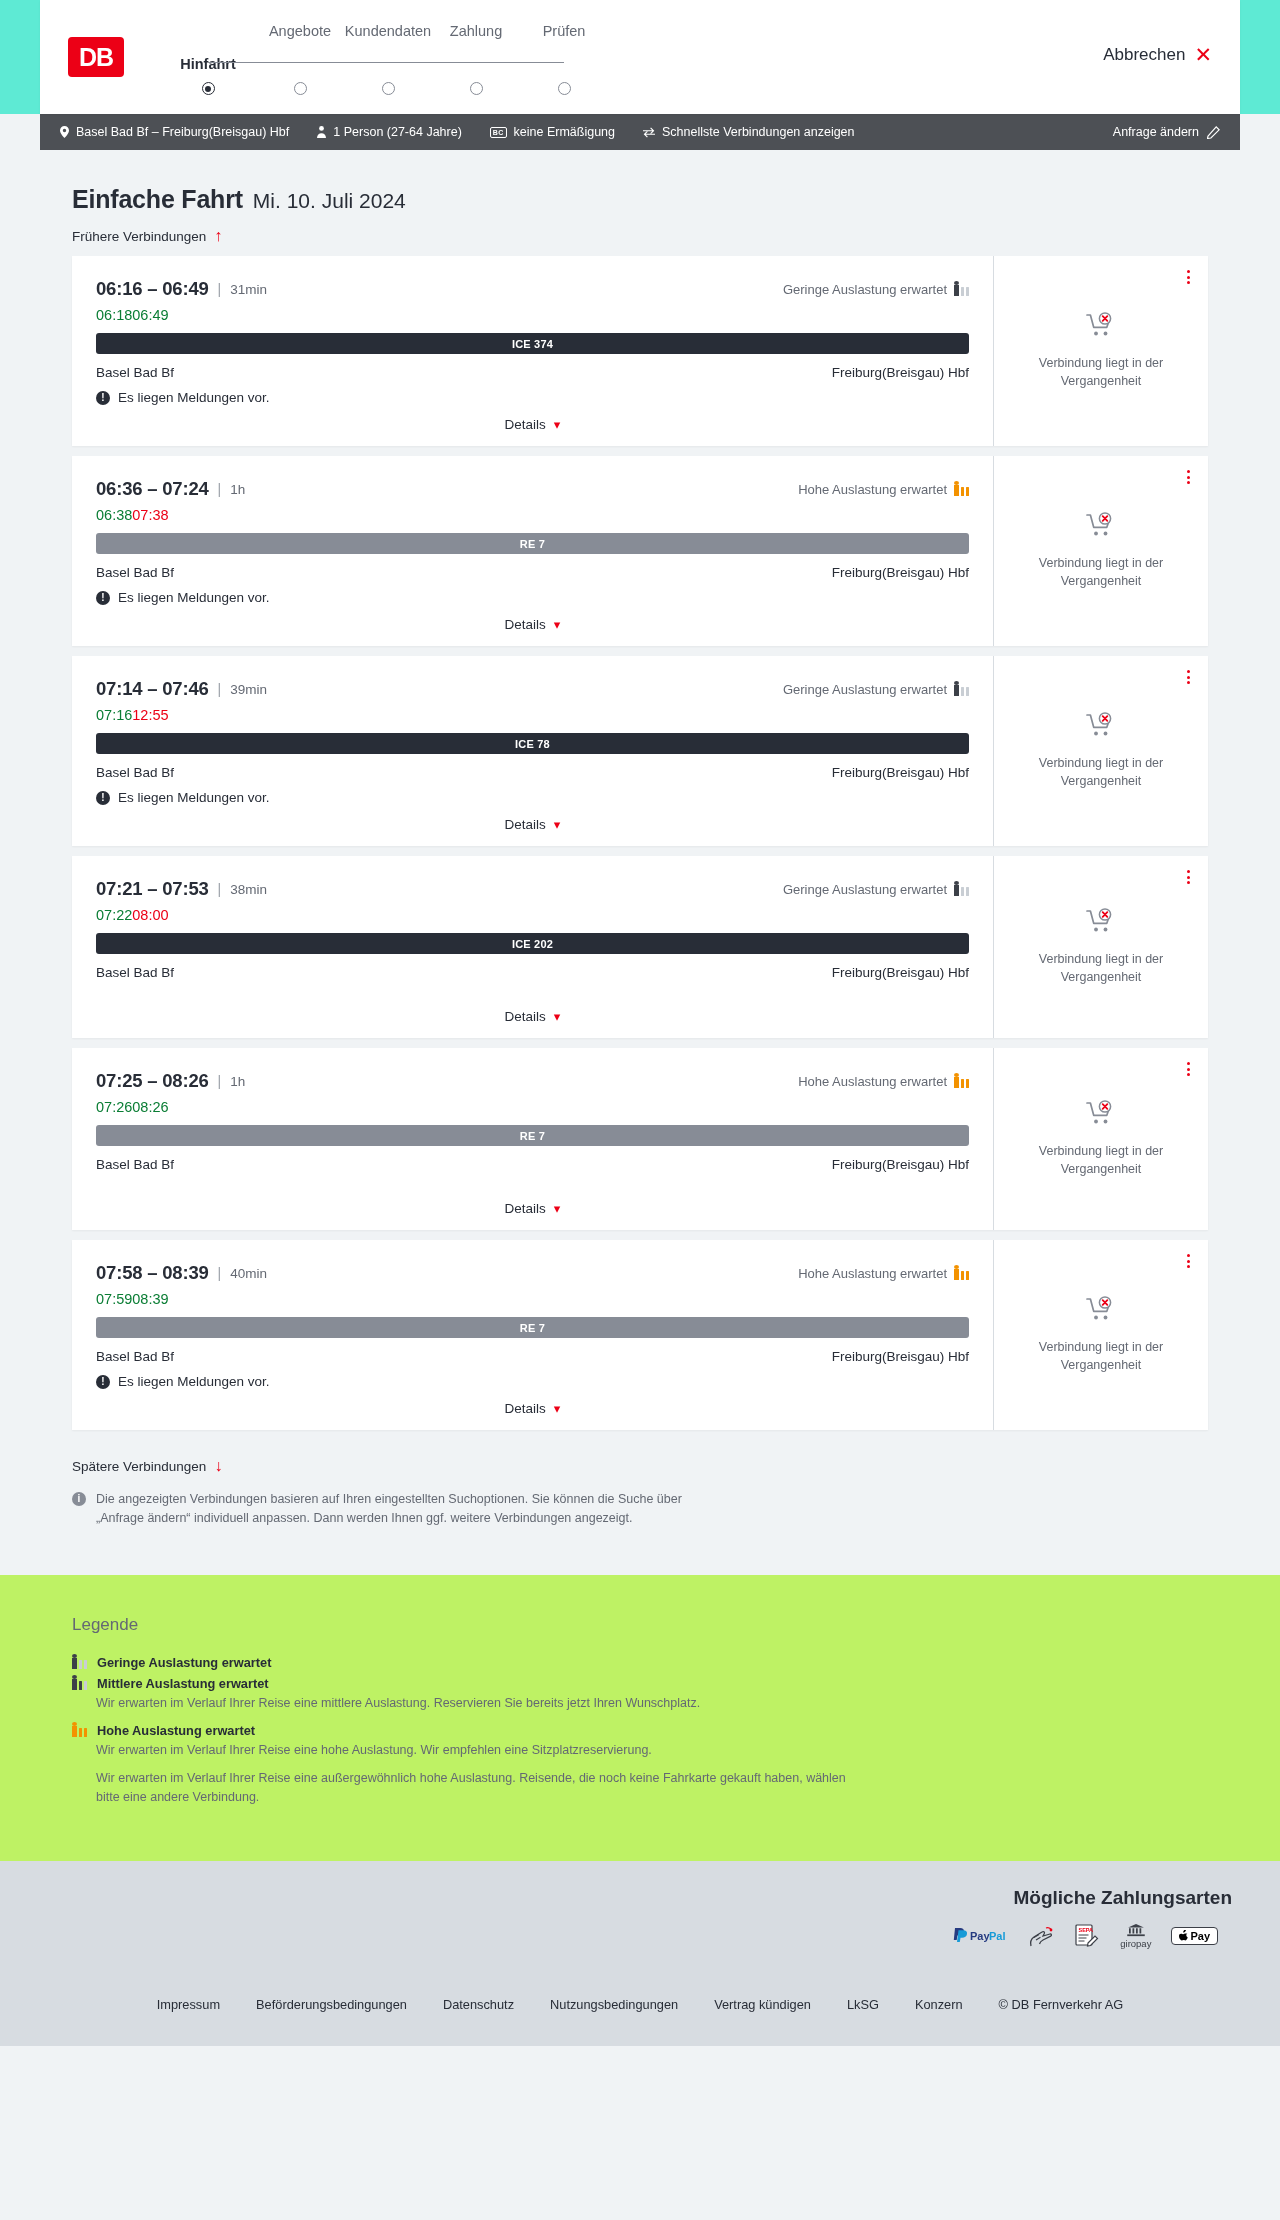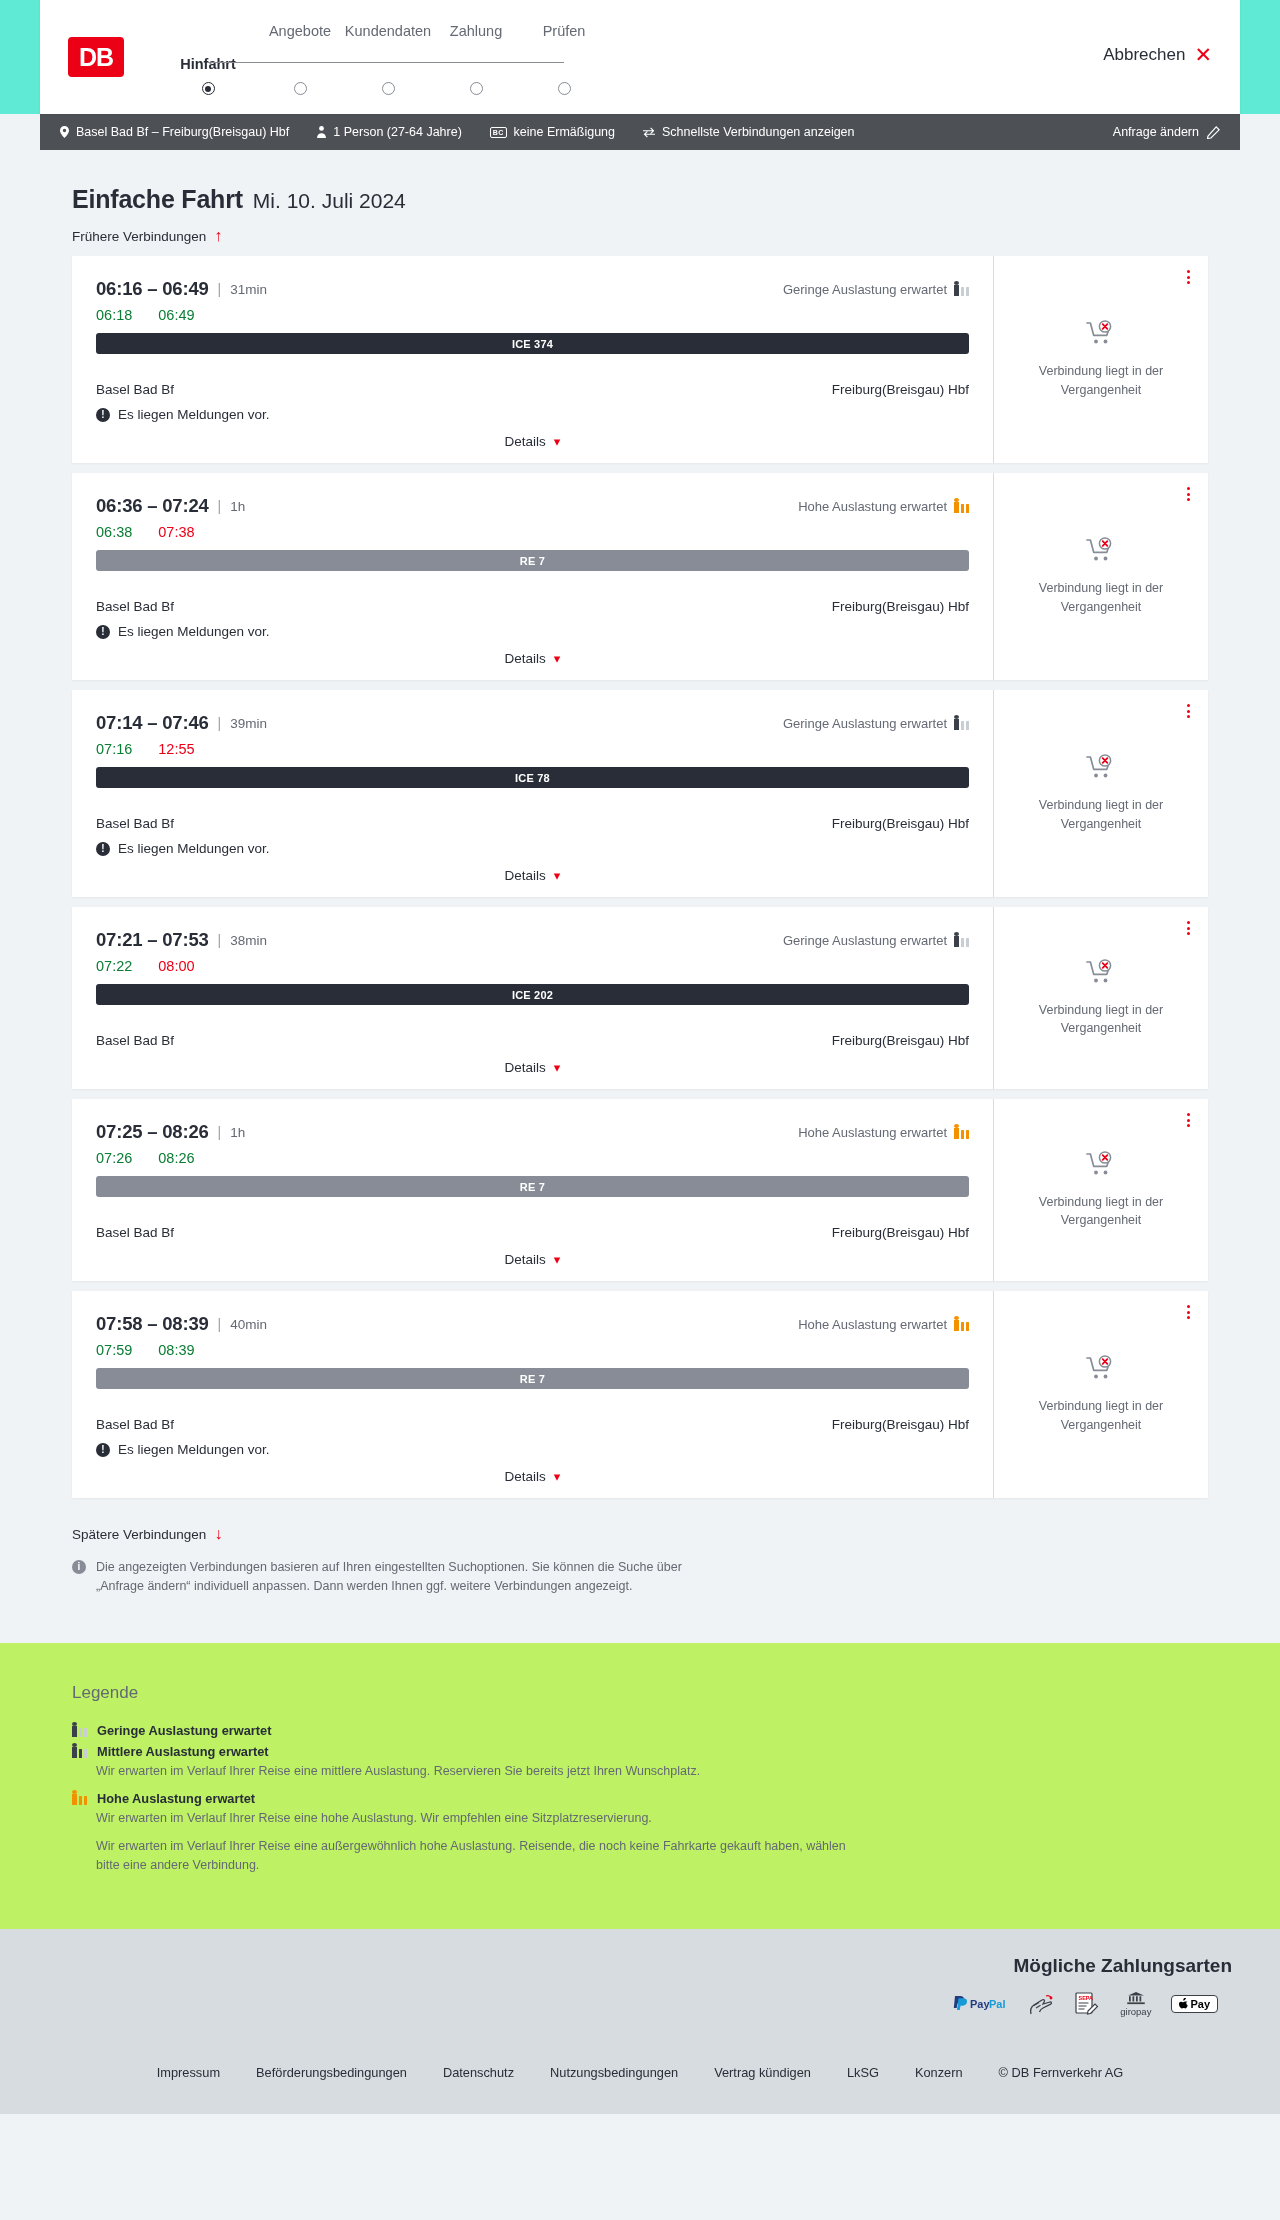--- a/index.html
+++ b/index.html
@@ -166,37 +166,37 @@
   }
   .occ-icon { display: flex; align-items: flex-end; gap: 1.5px; height: 14px; }
   .occ-icon i { display:block; width: 3.5px; border-radius: .5px; }
   .occ-icon .p {
     width: 5px; height: 11px; position: relative; border-radius: 0;
   }
   .occ-icon .p::before {
     content:""; position:absolute; top:-4px; left:0; width:5px; height:4px; border-radius:50%;
     background: inherit;
   }
-  .row-realtime { margin-top: 7px; display: flex; gap: 26px; font-size: 14.5px; }
+  .row-realtime { margin-top: 7px; display: flex; font-size: 14.5px; }
   .rt-green { color: #0a7d34; }
   .rt-red { color: #ec0016; }
   .train-bar {
     margin-top: 10px;
     height: 21px;
     border-radius: 3px;
     display: flex; align-items: center; justify-content: center;
     color: #fff;
     font-size: 11px;
     font-weight: 700;
     letter-spacing: .2px;
   }
   .bar-ice { background: #282d37; }
   .bar-re  { background: #878c96; }
   .row-stations {
-    margin-top: 28px;
+    margin-top: 11px;
     display: flex;
     justify-content: space-between;
     font-size: 13.5px;
     color: #282d37;
   }
   .row-msg {
     margin-top: 10px;
     display: flex; align-items: center; gap: 8px;
     font-size: 13.5px;
     color: #282d37;

